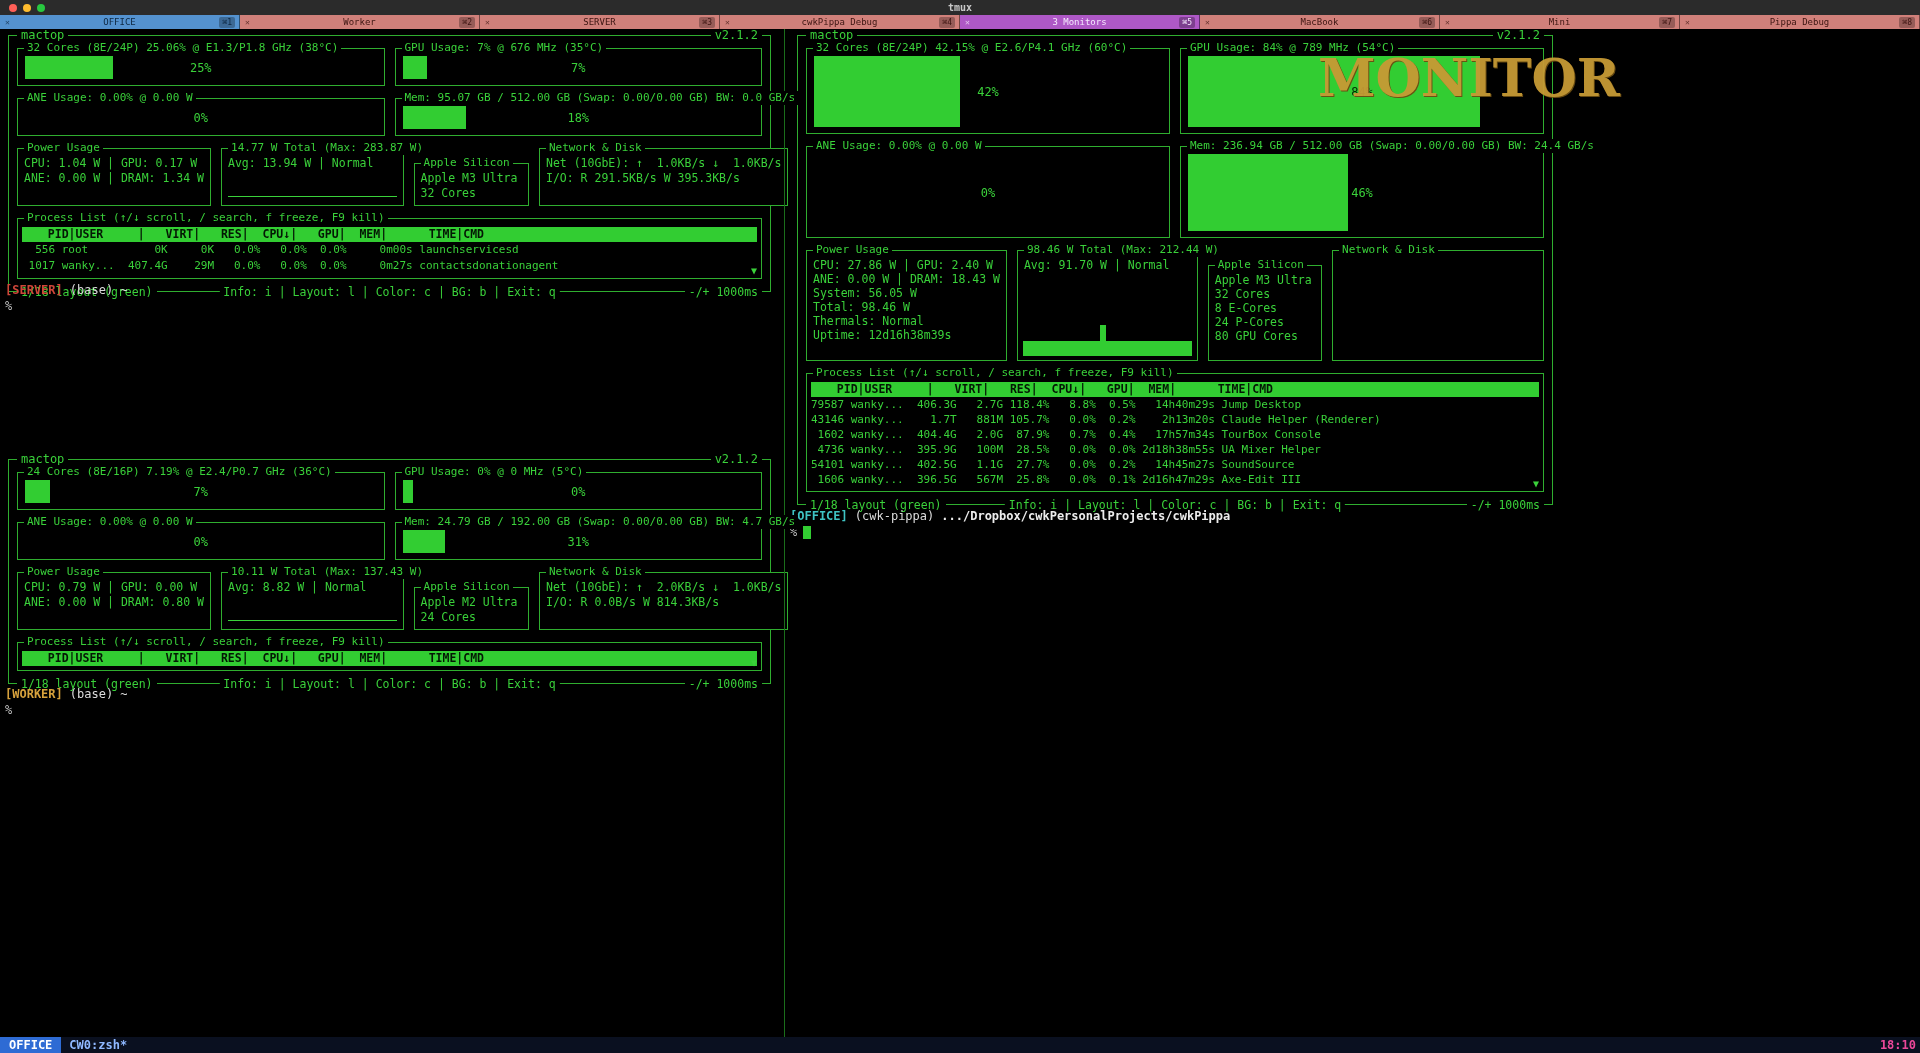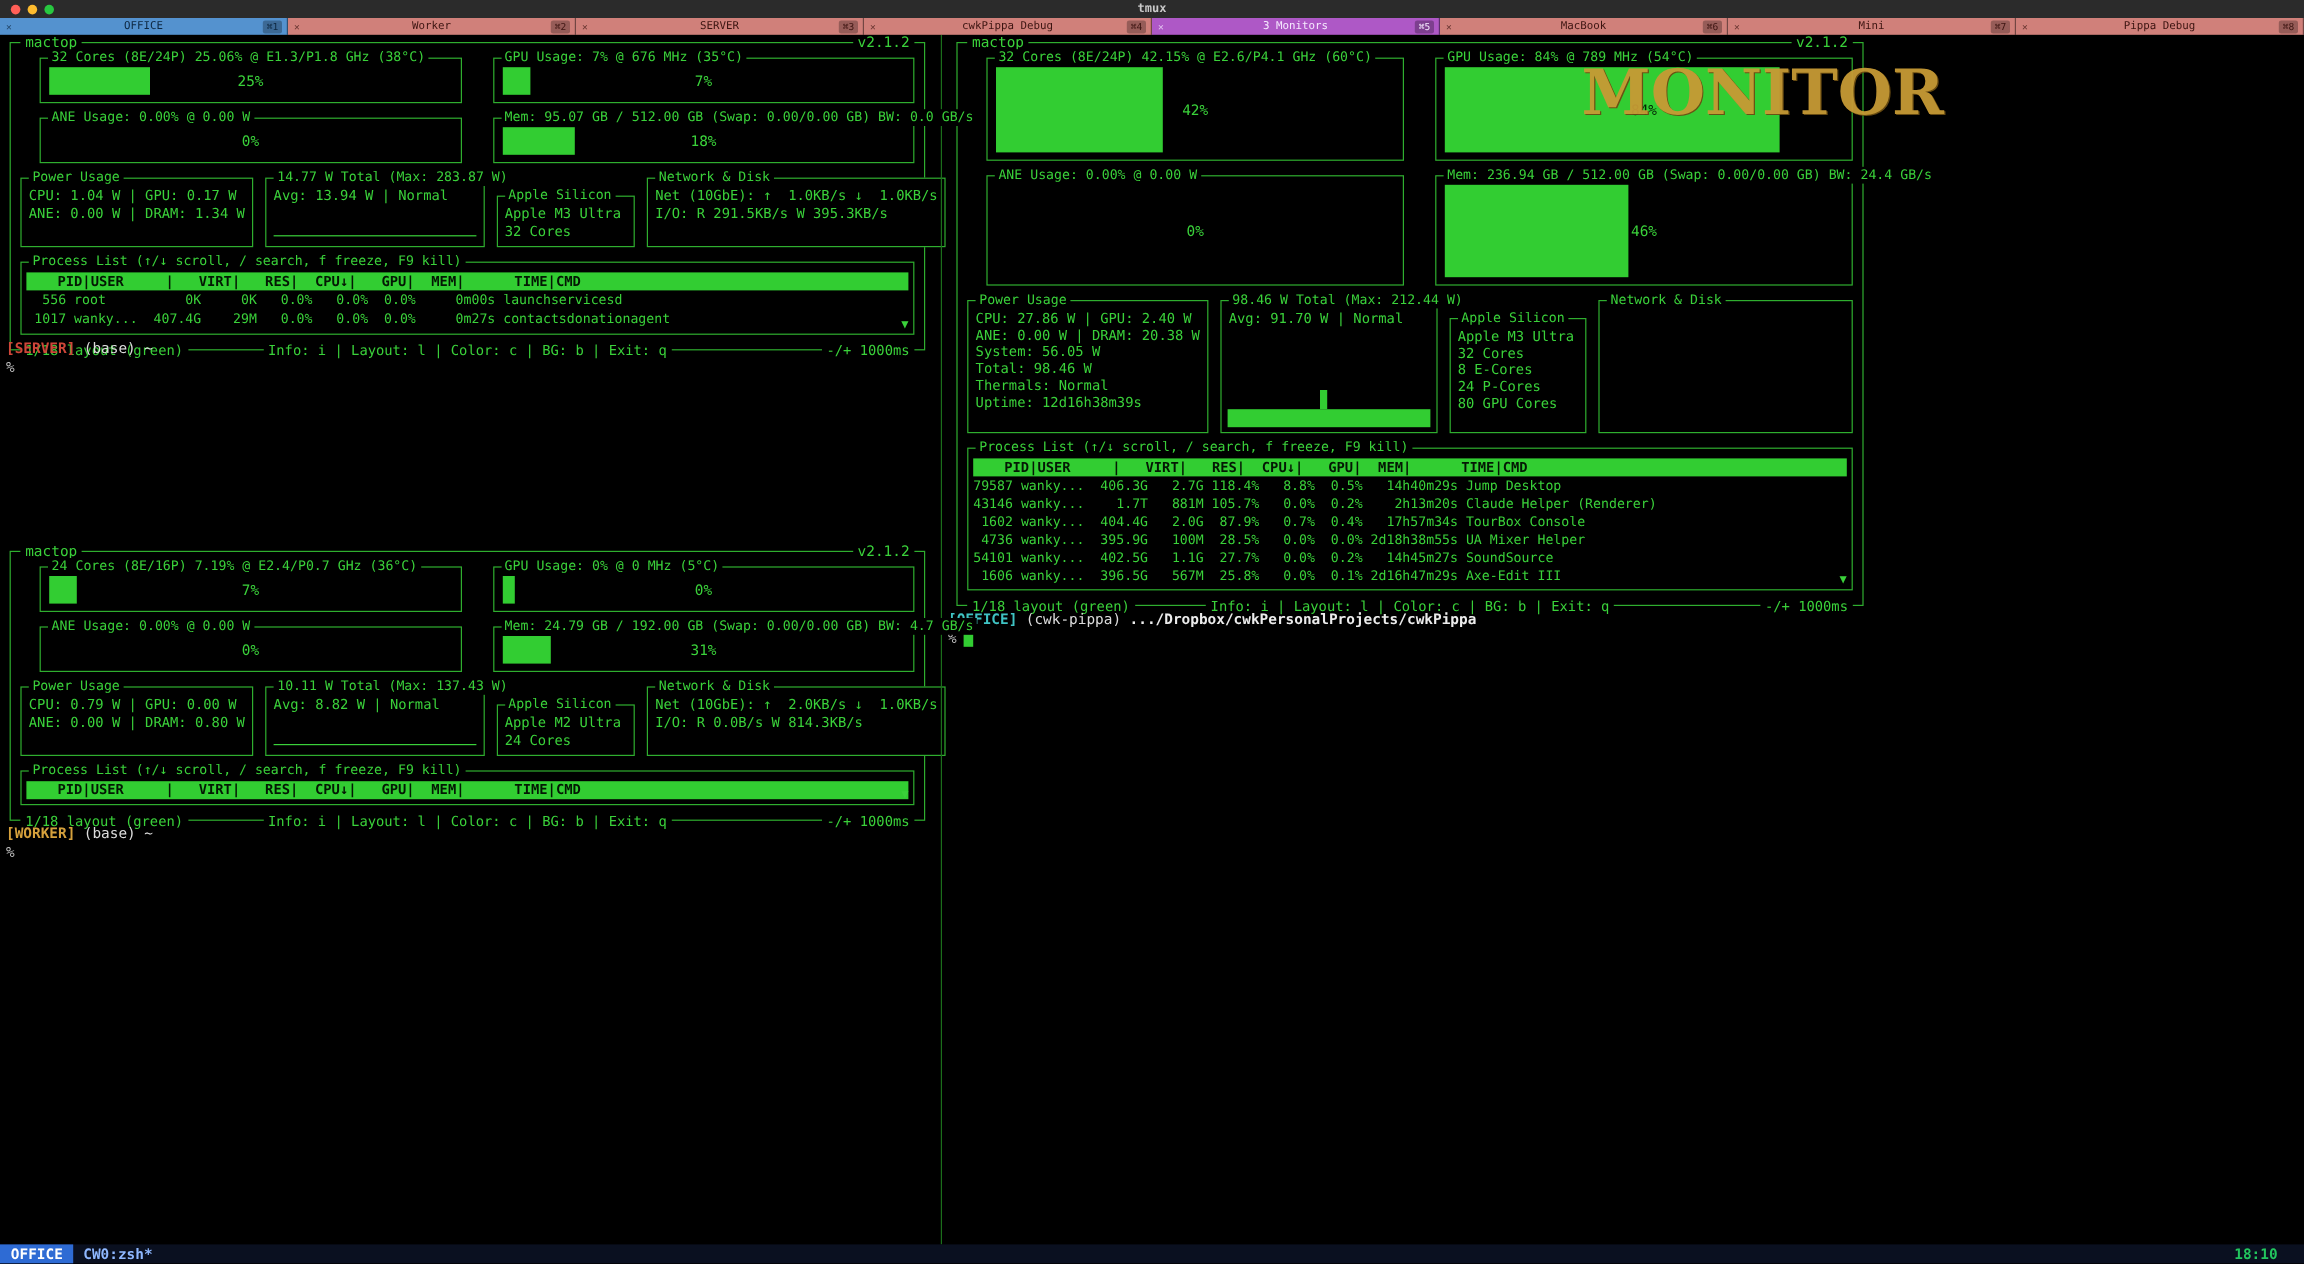--- a/index.html
+++ b/index.html
@@ -32,21 +32,21 @@
   .panel{position:absolute;border:1px solid var(--gb);padding:10px 8px 12px;background:#000;}
   #panel-server{top:6px;left:8px;width:763px;}
   #panel-worker{top:430px;left:8px;width:763px;}
   #panel-monitor{top:6px;left:11px;width:756px;}
   .plabel{position:absolute;top:-8px;background:#000;padding:0 4px;font-size:12px;line-height:14px;white-space:nowrap;}
   .p-title{left:8px;} .p-version{right:8px;}
   .row{display:flex;gap:10px;margin-top:12px;}
   .row.r1{margin-top:2px;}
   .box{position:relative;border:1px solid var(--gb);background:#000;}
   .blabel{position:absolute;top:-8px;left:6px;background:#000;padding:0 3px;white-space:nowrap;font-size:11px;line-height:14px;z-index:3;}
-  .barbox{flex:1;padding:7px 7px 6px;height:38px;margin-left:16px;}
+  .barbox{flex:1;padding:7px 7px 6px;height:38px;}
   .panel-large .r1 .barbox{height:86px;}
   .panel-large .r2 .barbox{height:92px;}
   .bar{position:relative;height:100%;}
   .bar-fill{position:absolute;left:0;top:0;bottom:0;background:var(--fill);z-index:1;}
   .bar-label{position:absolute;inset:0;display:flex;align-items:center;justify-content:center;z-index:2;color:var(--g);}
   .bar-label.dark{color:#042504;}
   .txtbox{padding:7px 6px 4px;}
   .bline,.stat-line{white-space:pre;font-size:11.5px;line-height:15px;}
   .panel-large .stat-line,.panel-large .bline{line-height:14px;}
   .w-power{flex:0 0 23.5%;} .w-total{flex:0 0 24.5%;position:relative;} .w-silicon{flex:0 0 15.5%;margin-top:15px;} .w-network{flex:1;}
@@ -73,21 +73,21 @@
   .psym{color:#bdbdbd;margin-top:1px;}
   .cursor{display:inline-block;width:8px;height:13px;background:var(--fill);vertical-align:text-bottom;margin-left:6px;}
 
   
   .watermark{position:absolute;top:23px;left:532px;z-index:6;font-family:"DejaVu Serif","Liberation Serif",serif;font-weight:bold;font-size:52px;line-height:1;color:#c79a35;text-shadow:1px 1px 0 #6b4d12;opacity:.95;pointer-events:none;}
 
   
   .statusbar{position:absolute;left:0;right:0;bottom:0;height:16px;background:#0a1020;display:flex;align-items:center;font-size:12px;font-weight:bold;z-index:20;}
   .sb-session{background:#2e6bd4;color:#fff;padding:0 9px;height:100%;display:flex;align-items:center;}
   .sb-window{color:#8fb8ff;margin-left:8px;}
-  .sb-time{margin-left:auto;margin-right:22px;color:#22c55e;}
+  .sb-time{margin-left:auto;margin-right:4px;color:#ec4899;}
 </style>
 </head>
 <body>
 
 <div class="titlebar">
   <div class="lights">
     <span class="light r"></span>
     <span class="light y"></span>
     <span class="light g"></span>
   </div>
@@ -349,21 +349,21 @@
             <div class="bar-fill" style="width: 46%;"></div>
             <span class="bar-label">46%</span>
           </div>
         </div>
       </div>
       <div class="row r3">
         <div class="box txtbox w-power">
           <span class="blabel">Power Usage</span>
           <div>
               <div class="stat-line">CPU: 27.86 W | GPU: 2.40 W</div>
-              <div class="stat-line">ANE: 0.00 W | DRAM: 20.38 W</div>
+              <div class="stat-line">ANE: 0.00 W | DRAM: 18.43 W</div>
               <div class="stat-line">System: 56.05 W</div>
               <div class="stat-line">Total: 98.46 W</div>
               <div class="stat-line">Thermals: Normal</div>
               <div class="stat-line">Uptime: 12d16h38m39s</div>
             </div>
         </div>
         <div class="box txtbox w-total">
           <span class="blabel">98.46 W Total (Max: 212.44 W)</span>
           <div class="bline">Avg: 91.70 W | Normal</div>
           <div class="hist-strip"></div>

